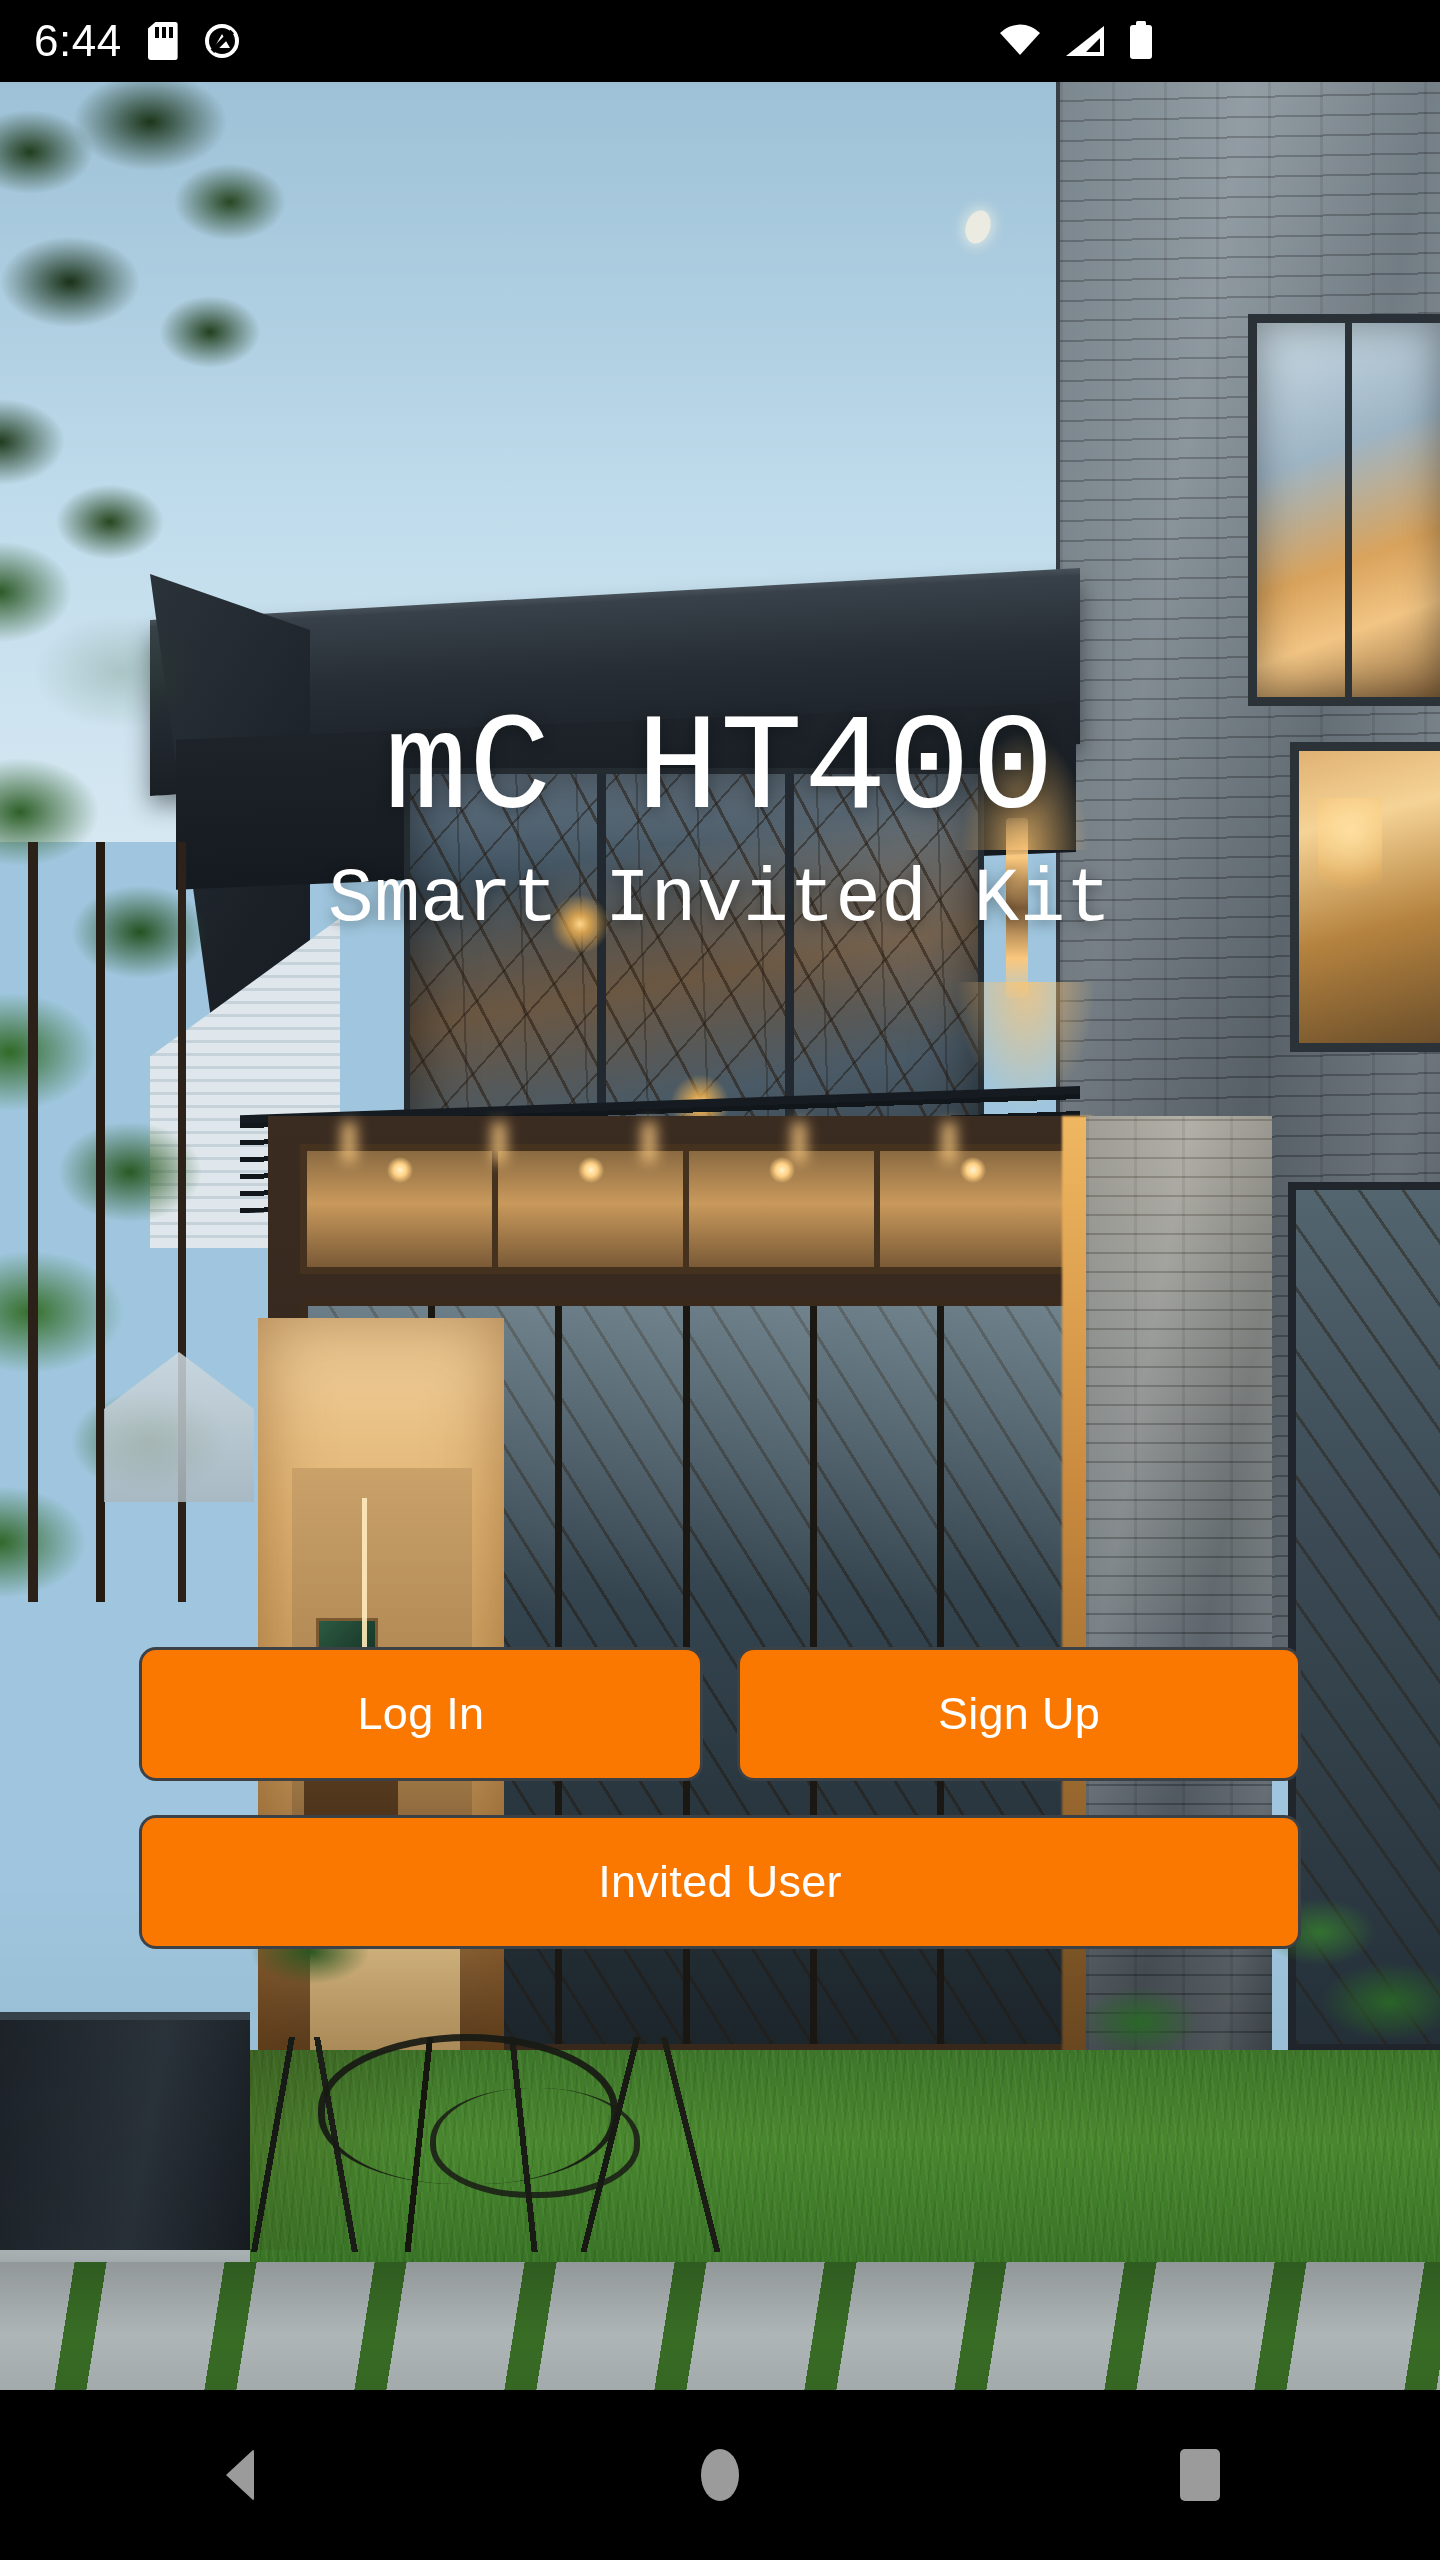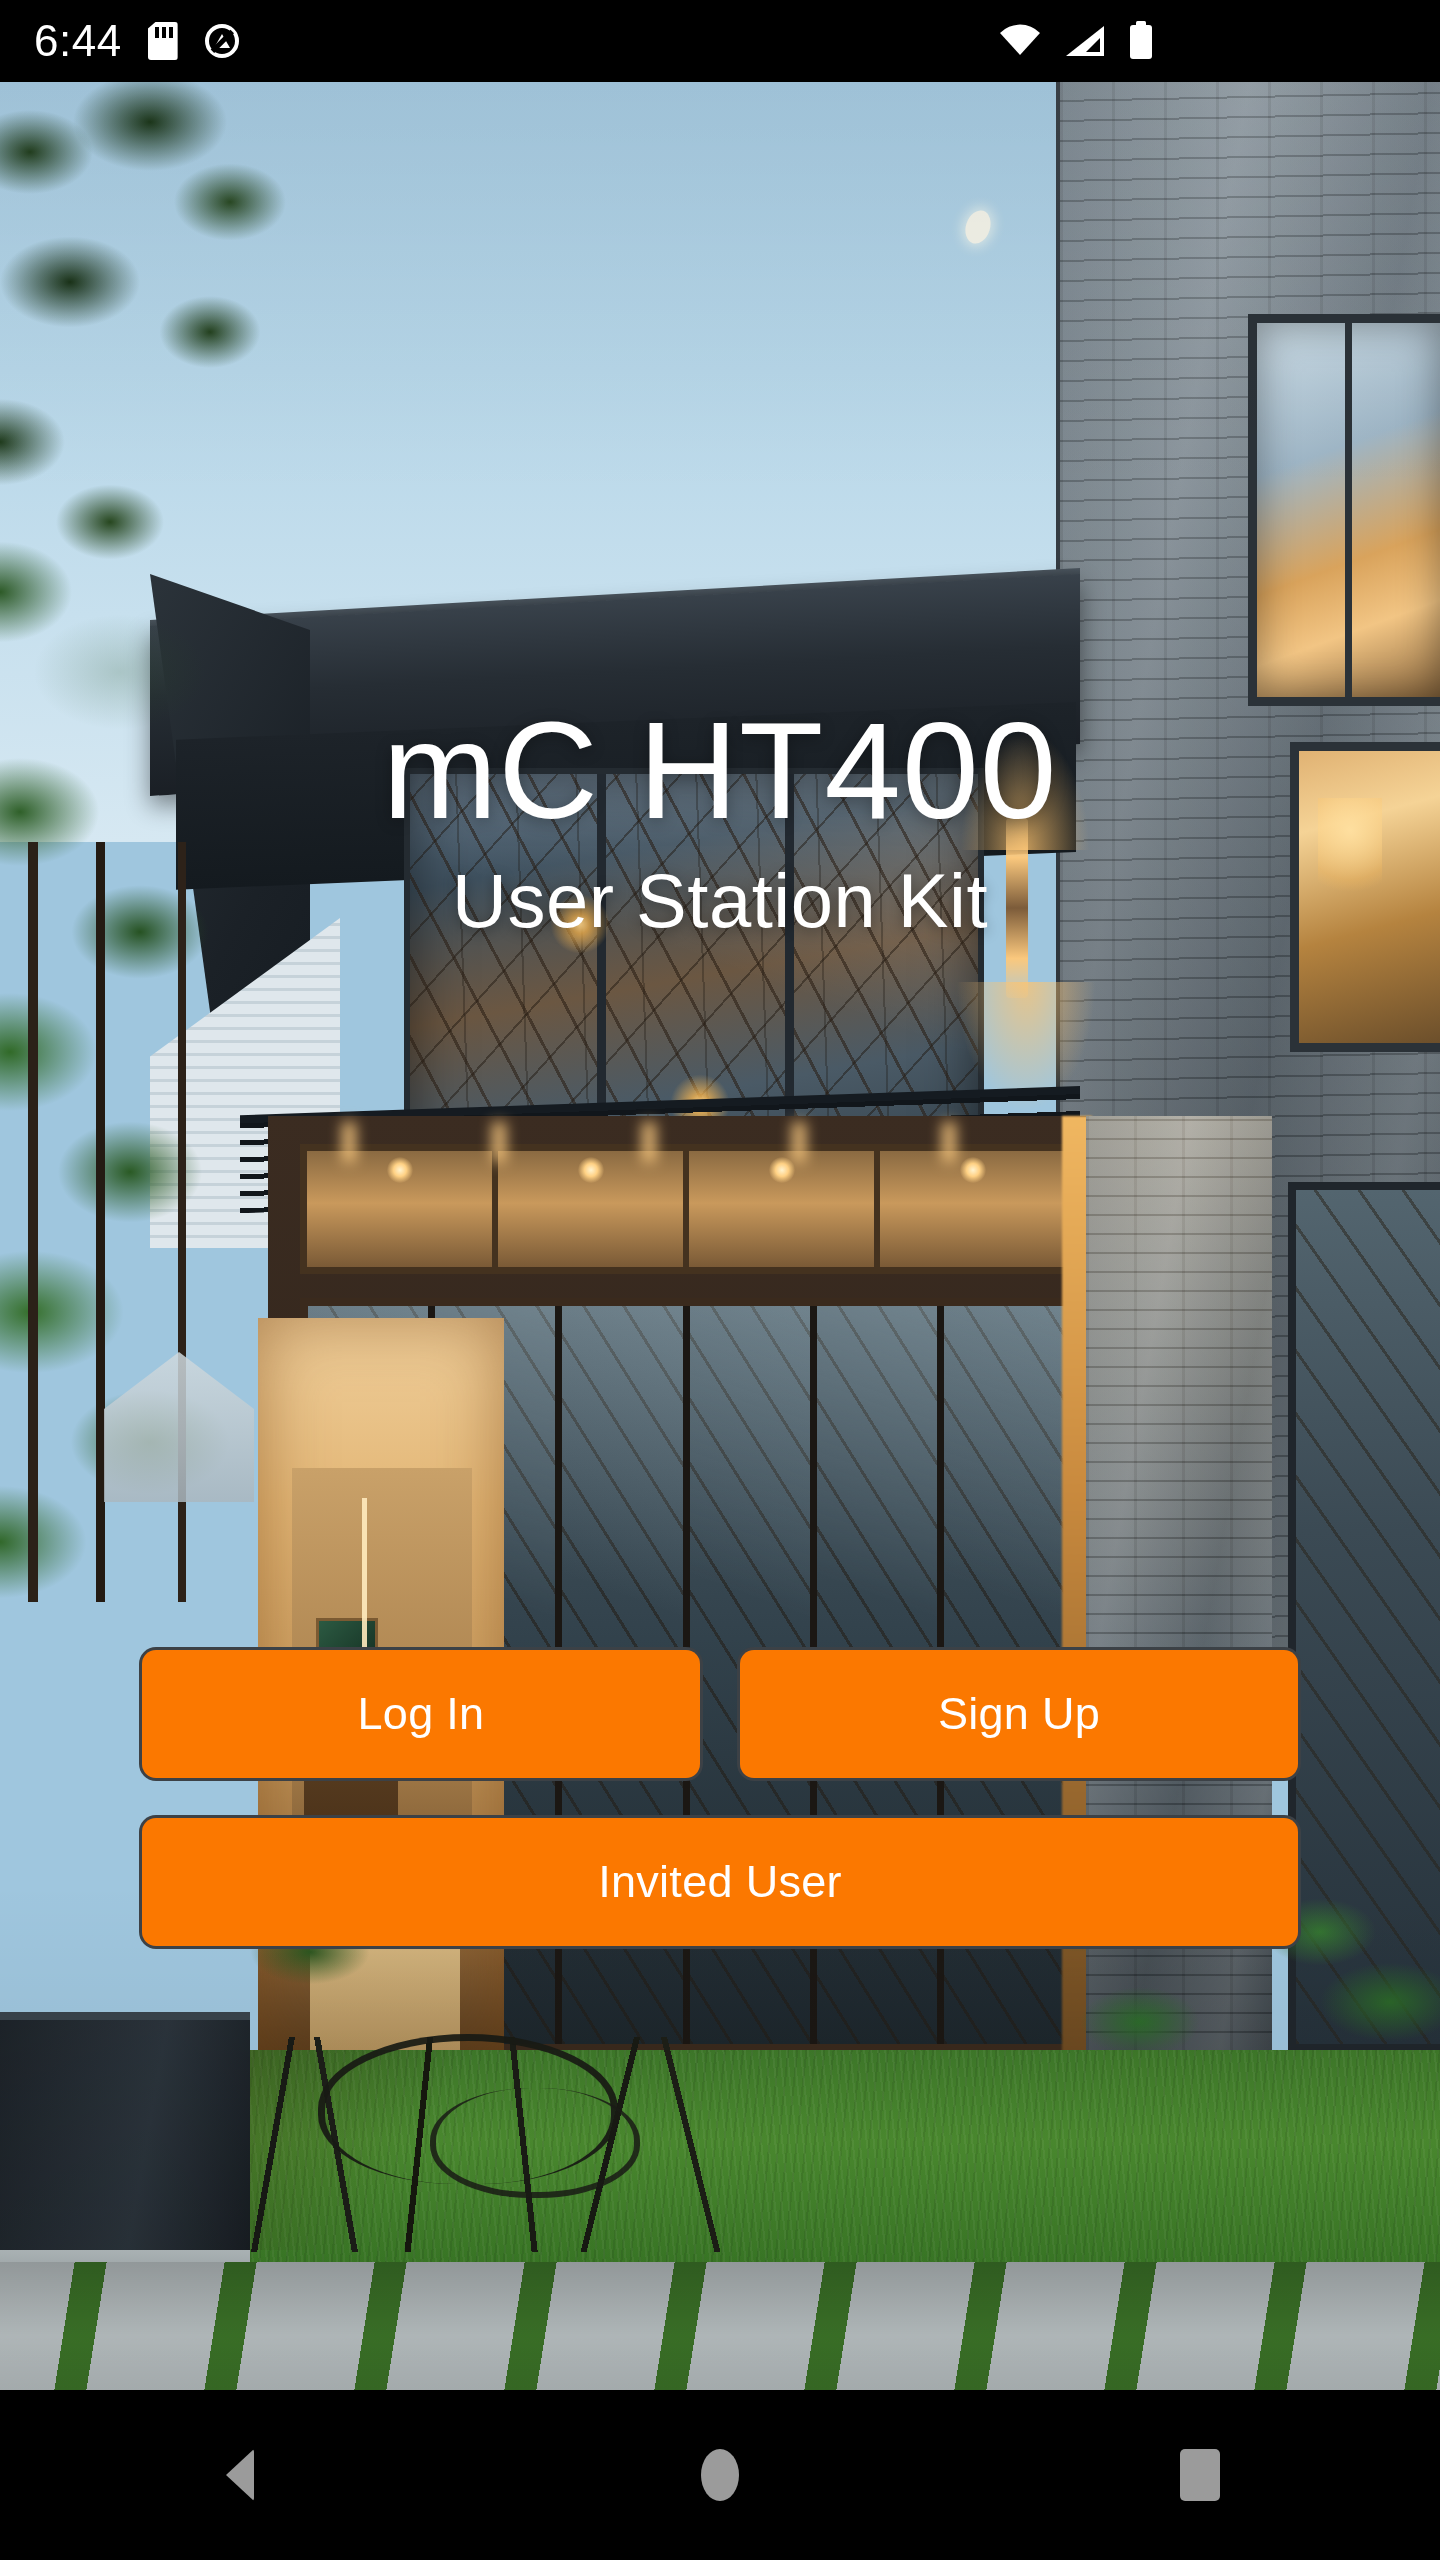--- a/index.html
+++ b/index.html
@@ -395,21 +395,21 @@
   }
   .photo-vignette{
     position:absolute; inset:0;
     background:linear-gradient(180deg,rgba(0,0,0,.06) 0%,rgba(0,0,0,0) 18%,rgba(0,0,0,0) 78%,rgba(0,0,0,.12) 100%);
     pointer-events:none;
   }
 
   
   .titleblock{
     position:absolute; left:0; top:700px; width:1440px; z-index:30;
-    text-align:center; pointer-events:none;
+    text-align:center; pointer-events:none;font-family:Liberation Mono, monospace;
   }
   .app-title{
     color:#fff; font-size:138px; font-weight:300; line-height:1.02;
     letter-spacing:1px;
     text-shadow:0 3px 16px rgba(0,0,0,.30);
   }
   .app-sub{
     color:#fff; font-size:76px; font-weight:400; line-height:1.1;
     margin-top:18px; letter-spacing:.5px;
     text-shadow:0 3px 14px rgba(0,0,0,.38);
@@ -582,21 +582,21 @@
     <div class="chair-arc"></div>
     <div class="chair-arc2"></div>
     <div class="planter"></div>
     <div class="paver-kerb"></div>
     <div class="pavers"></div>
     <div class="photo-vignette"></div>
   </div>
 
   <div class="titleblock">
     <div class="app-title">mC HT400</div>
-    <div class="app-sub">User Station Kit</div>
+    <div class="app-sub">Smart Invited Kit</div>
   </div>
 
   <div class="btn-area">
     <div class="btn-row">
       <button class="btn">Log In</button>
       <button class="btn">Sign Up</button>
     </div>
     <button class="btn btn-wide">Invited User</button>
   </div>
 

